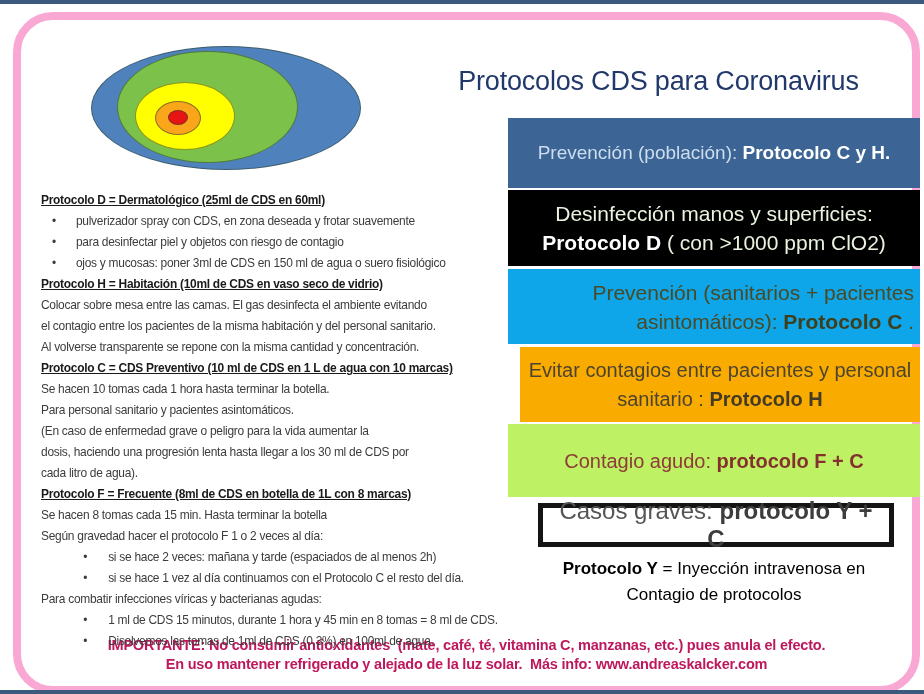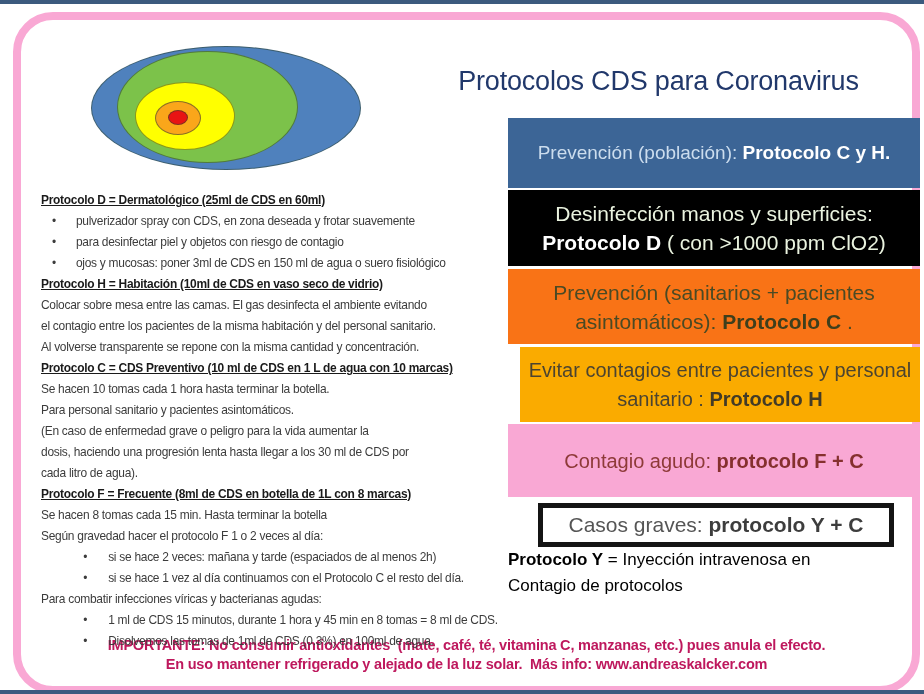--- a/index.html
+++ b/index.html
@@ -26,22 +26,22 @@
   .rightcol{position:absolute;left:487px;top:98px;width:412px;z-index:1}
   .box{display:flex;align-items:center;justify-content:center;text-align:center;
        padding:0 6px;box-sizing:border-box}
   .box .b,.notes .b{font-weight:700}
   #boxes .box:nth-child(1){height:70px;font-size:19px;line-height:26px}
   #boxes .box:nth-child(2){height:76px;margin-top:2px;font-size:21px;line-height:29px}
   #boxes .box:nth-child(3){height:75px;margin-top:3px;font-size:21px;line-height:29px}
   #boxes .box:nth-child(4){height:75px;margin-top:3px;font-size:20px;line-height:29px}
   #boxes .box:nth-child(5){height:73px;margin-top:2px;font-size:20px;line-height:26px}
   #boxes .box:nth-child(6){height:44px;margin-top:6px;width:356px;margin-left:30px;
-       border:5px solid #141414;font-size:21px;padding:6px 8px}
-  .notes{font-size:17px;line-height:26px;color:#000}
+       border:5px solid #141414;font-size:24px;padding:6px 8px}
+  .notes{margin-top:9px;text-align:center;font-size:17px;line-height:26px;color:#000}
 
   
   .leftcol{position:absolute;left:20px;top:169px;width:512px;z-index:2;
            transform:scaleX(.92);transform-origin:0 0;
            font-size:13px;line-height:21px;letter-spacing:-.3px;color:#3C3C3C}
   .l-header{font-weight:700;text-decoration:underline;color:#1A1A1A;white-space:pre}
   .l-line{white-space:pre}
   .l-bullet,.l-bullet2{display:flex;white-space:pre}
   .l-bullet .mk{flex:0 0 auto;width:26px;margin-left:12px}
   .l-bullet2 .mk{flex:0 0 auto;width:27px;margin-left:46px}
@@ -67,27 +67,27 @@
   <div class="title">Protocolos CDS para Coronavirus</div>
 
   <div class="rightcol">
     <div id="boxes">
         <div class="box" style="background: rgb(60, 101, 150); color: rgb(204, 221, 238);">
           <div><span>Prevención (población): </span><span class="b" style="color: rgb(255, 255, 255);">Protocolo C y H.</span></div>
         </div>
         <div class="box" style="background: #000000; color: rgb(234, 243, 223);">
           <div><span>Desinfección manos y superficies: </span><span class="b" style="color: rgb(255, 255, 255);">Protocolo D</span><span> ( con &gt;1000 ppm ClO2)</span></div>
         </div>
-        <div class="box" style="background: #f97316; color: rgb(74, 74, 36);">
+        <div class="box" style="background: #0ea5e9; color: rgb(74, 74, 36); text-align: right;">
           <div><span>Prevención (sanitarios + pacientes asintomáticos): </span><span class="b" style="color: rgb(63, 63, 28);">Protocolo C</span><span> .</span></div>
         </div>
         <div class="box" style="background: rgb(250, 171, 0); color: rgb(76, 68, 48); margin-left: 12px;">
           <div><span>Evitar contagios entre pacientes y personal sanitario : </span><span class="b" style="color: rgb(67, 59, 38);">Protocolo H</span></div>
         </div>
-        <div class="box" style="background: #f9a8d4; color: rgb(142, 58, 56);">
+        <div class="box" style="background: #bef264; color: rgb(142, 58, 56);">
           <div><span>Contagio agudo: </span><span class="b" style="color: rgb(133, 48, 46);">protocolo F + C</span></div>
         </div>
         <div class="box" style="background: rgb(255, 255, 255); color: rgb(85, 85, 85);">
           <div><span>Casos graves: </span><span class="b" style="color: rgb(61, 61, 61);">protocolo Y + C</span></div>
         </div>
       </div>
     <div class="notes" id="notes">
         <div><span class="b">Protocolo Y</span><span> = Inyección intravenosa en</span></div>
         <div><span>Contagio de protocolos</span></div>
       </div>

